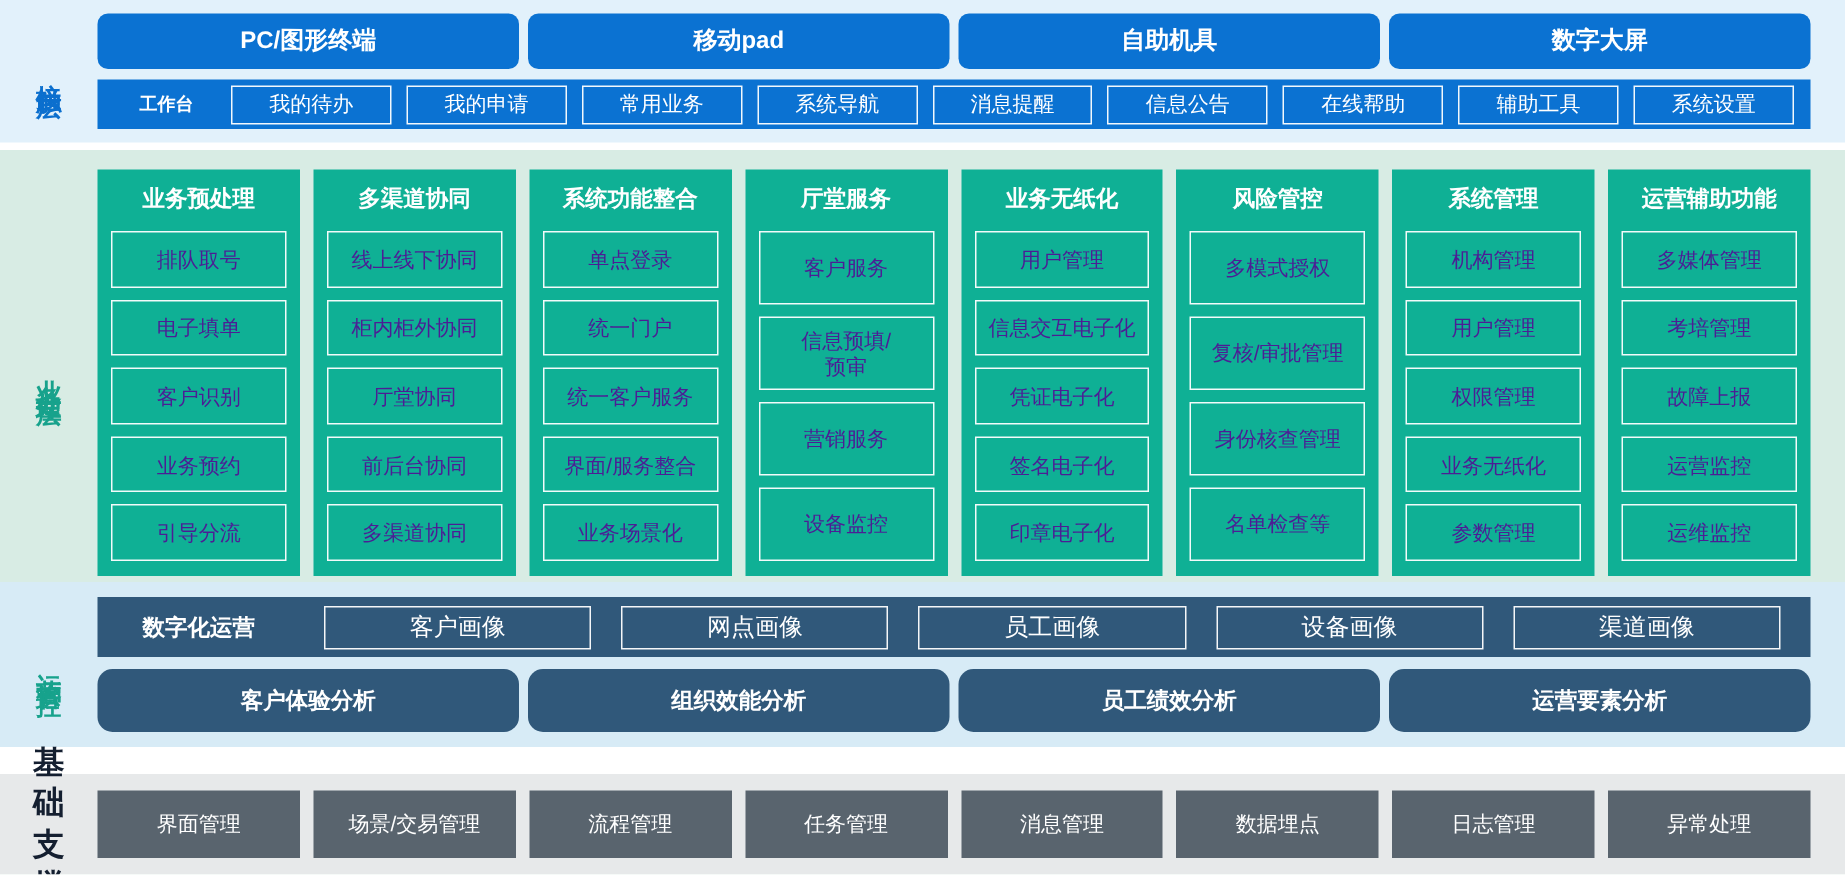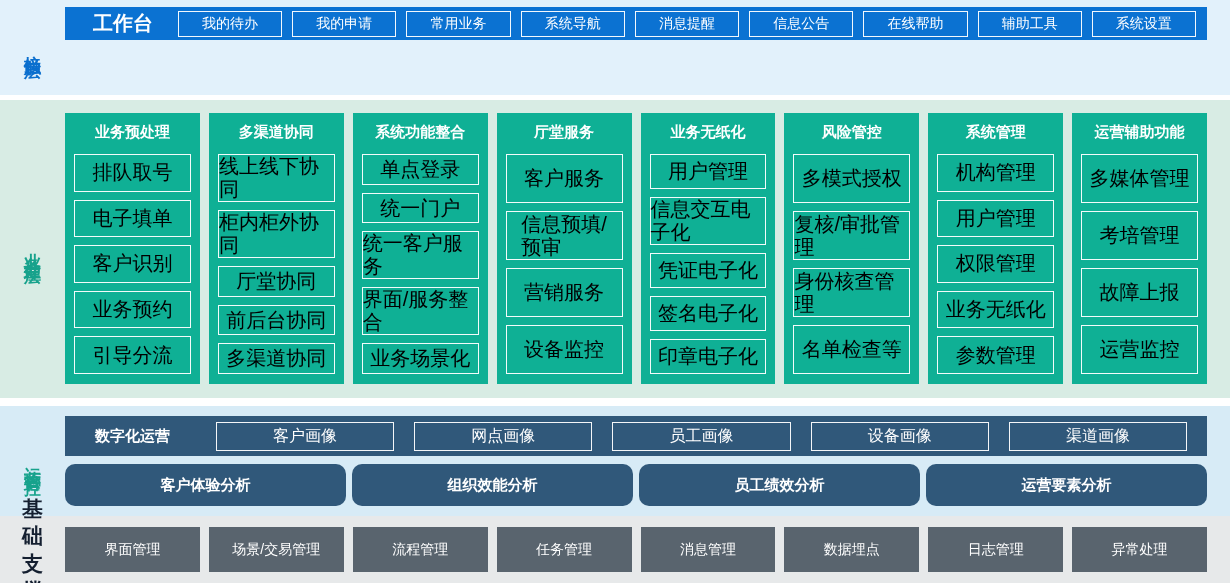--- a/index.html
+++ b/index.html
@@ -3,21 +3,21 @@
 <meta charset="utf-8">
 <style>
   html,body{margin:0;padding:0;background:#ffffff;}
   #stage{
     position:relative;width:1230px;height:583px;overflow:hidden;background:#ffffff;
     font-family:"Liberation Sans","DejaVu Sans",sans-serif;
   }
   .band{position:absolute;left:0;width:1230px;display:flex;}
   .band-contact{top:0;height:95px;background:#e2f1fb;}
   .band-business{top:100px;height:298px;background:#d8ece4;}
-  .band-ops{top:406px;height:110px;background:#d7ebf6;}
+  .band-ops{top:388px;height:110px;background:#d7ebf6;}
   .band-foundation{top:516px;height:67px;background:#e7e9ea;}
 
   .gutter{width:65px;display:flex;align-items:center;justify-content:center;flex:none;}
   .vlabel{
     writing-mode:vertical-rl;text-orientation:upright;
     font-weight:700;font-size:17px;letter-spacing:4px;line-height:1;
   }
   .vlabel-blue{color:#0b6fce;}
   .vlabel-teal{color:#17a28c;}
   .hlabel{
@@ -28,40 +28,40 @@
 
   
   .terminal-row{display:flex;gap:6px;margin-top:9px;height:37px;}
   .btn-terminal{
     flex:1;background:#0b72d2;border-radius:7px;color:#fff;font-weight:700;
     font-size:16px;display:flex;align-items:center;justify-content:center;
   }
   .workbench-bar{
     margin-top:7px;height:33px;background:#0b72d2;display:flex;align-items:center;
   }
-  .wb-label{color:#fff;font-weight:700;font-size:20px;padding:0 20px 0 28px;flex:none;}
+  .wb-label{color:#fff;font-weight:700;font-size:12px;padding:0 20px 0 28px;flex:none;}
   .wb-items{flex:1;display:flex;align-items:center;padding-right:6px;}
   .wb-btn{
     flex:1;margin:0 5px;height:24px;border:1px solid rgba(255,255,255,.95);
     color:#fff;font-size:14px;display:flex;align-items:center;justify-content:center;
   }
 
   
   .columns{display:flex;gap:9px;margin:13px 0 14px;flex:1;}
   .column{
     flex:1;background:#0fb095;padding:5px 9px 10px;display:flex;flex-direction:column;
   }
   .col-title{
     height:28px;color:#fff;font-weight:700;font-size:15px;
     display:flex;align-items:center;justify-content:center;flex:none;
   }
   .col-item{
-    flex:1;margin-top:8px;border:1px solid rgba(255,255,255,.95);color:#000000;
-    font-size:20px;line-height:1.15;display:flex;align-items:center;justify-content:center;
-    white-space:pre-line;
+    flex:1;margin-top:8px;border:1px solid rgba(255,255,255,.95);color:#4c1d95;
+    font-size:14px;line-height:1.15;display:flex;align-items:center;justify-content:center;
+    text-align:center;white-space:pre-line;
   }
 
   
   .digital-bar{
     margin-top:10px;height:40px;background:#30587a;display:flex;align-items:center;flex:none;
   }
   .digital-label{color:#fff;font-weight:700;font-size:15px;padding:0 26px 0 30px;flex:none;}
   .digital-items{flex:1;display:flex;align-items:center;padding-right:20px;}
   .profile-btn{
     flex:1;margin-left:20px;height:27px;border:1px solid rgba(255,255,255,.95);
@@ -83,20 +83,26 @@
 </head>
 <body>
 
 <div id="stage">
 
   <div class="band band-contact">
     <div class="gutter">
       <div class="vlabel vlabel-blue">接触层</div>
     </div>
     <div class="content">
+      <div class="terminal-row" id="terminal-row">
+          <div class="btn-terminal">PC/图形终端</div>
+          <div class="btn-terminal">移动pad</div>
+          <div class="btn-terminal">自助机具</div>
+          <div class="btn-terminal">数字大屏</div>
+        </div>
       <div class="workbench-bar">
         <div class="wb-label">工作台</div>
         <div class="wb-items" id="workbench-items">
             <div class="wb-btn">我的待办</div>
             <div class="wb-btn">我的申请</div>
             <div class="wb-btn">常用业务</div>
             <div class="wb-btn">系统导航</div>
             <div class="wb-btn">消息提醒</div>
             <div class="wb-btn">信息公告</div>
             <div class="wb-btn">在线帮助</div>
@@ -167,20 +173,21 @@
             <div class="col-item">权限管理</div>
             <div class="col-item">业务无纸化</div>
             <div class="col-item">参数管理</div>
           </div>
           <div class="column">
             <div class="col-title">运营辅助功能</div>
             <div class="col-item">多媒体管理</div>
             <div class="col-item">考培管理</div>
             <div class="col-item">故障上报</div>
             <div class="col-item">运营监控</div>
+            <div class="col-item">运维监控</div>
           </div>
         </div>
     </div>
   </div>
 
   <div class="band band-ops">
     <div class="gutter">
       <div class="vlabel vlabel-teal">运营管控</div>
     </div>
     <div class="content">

